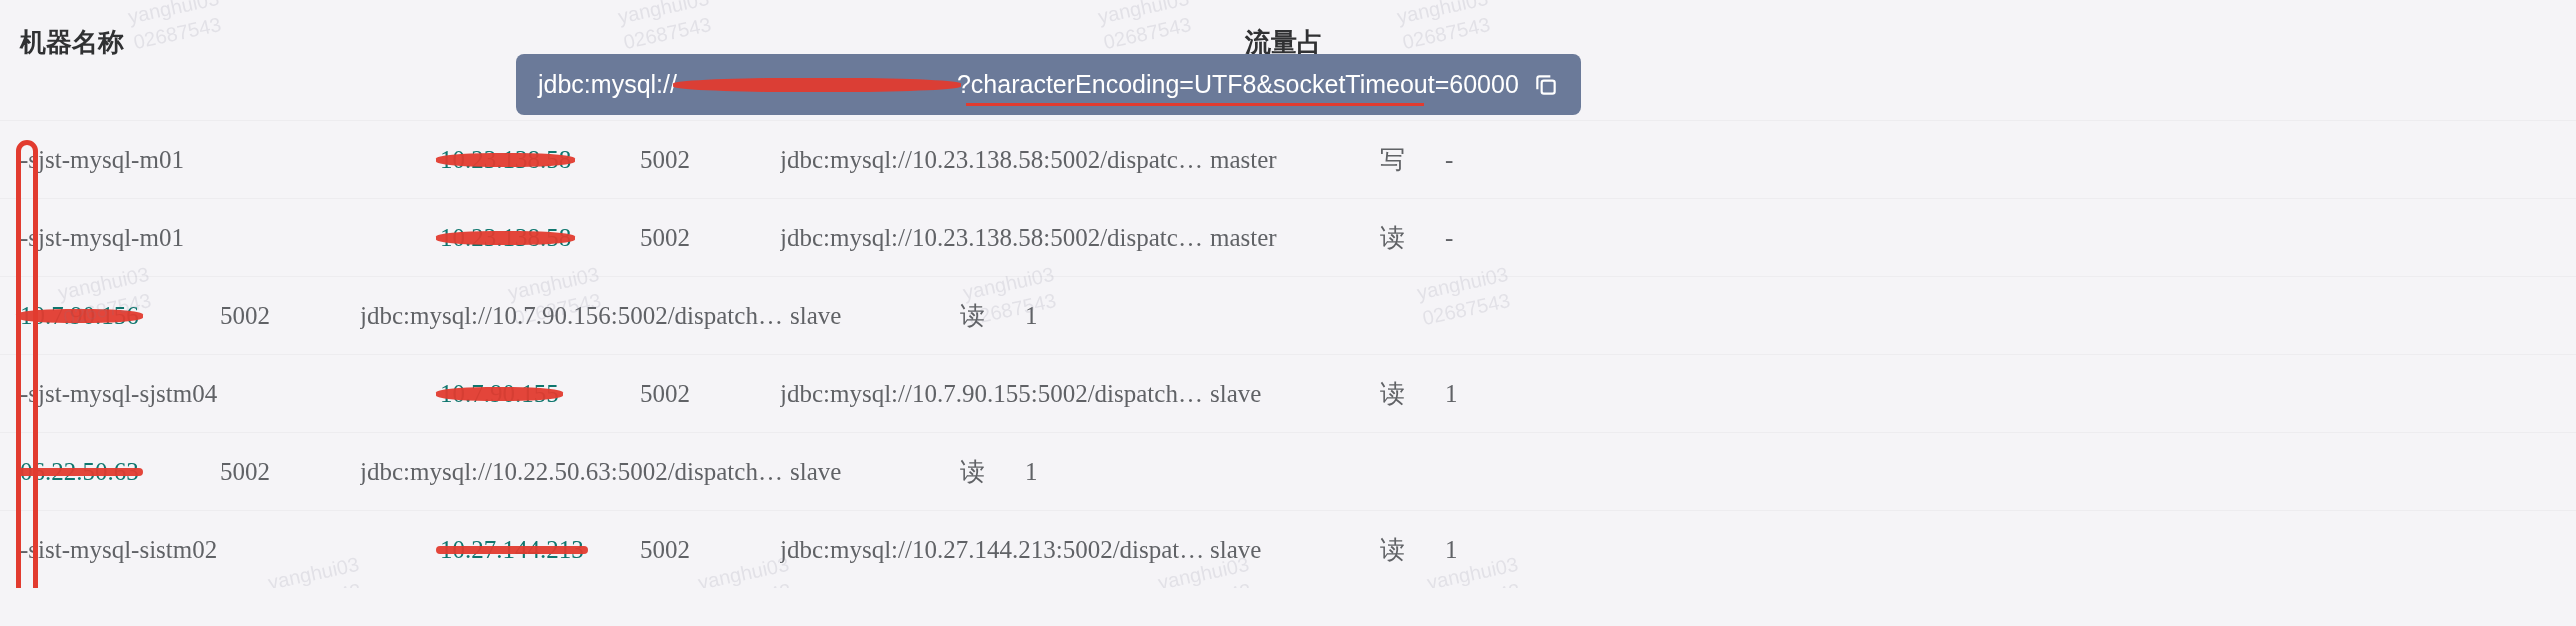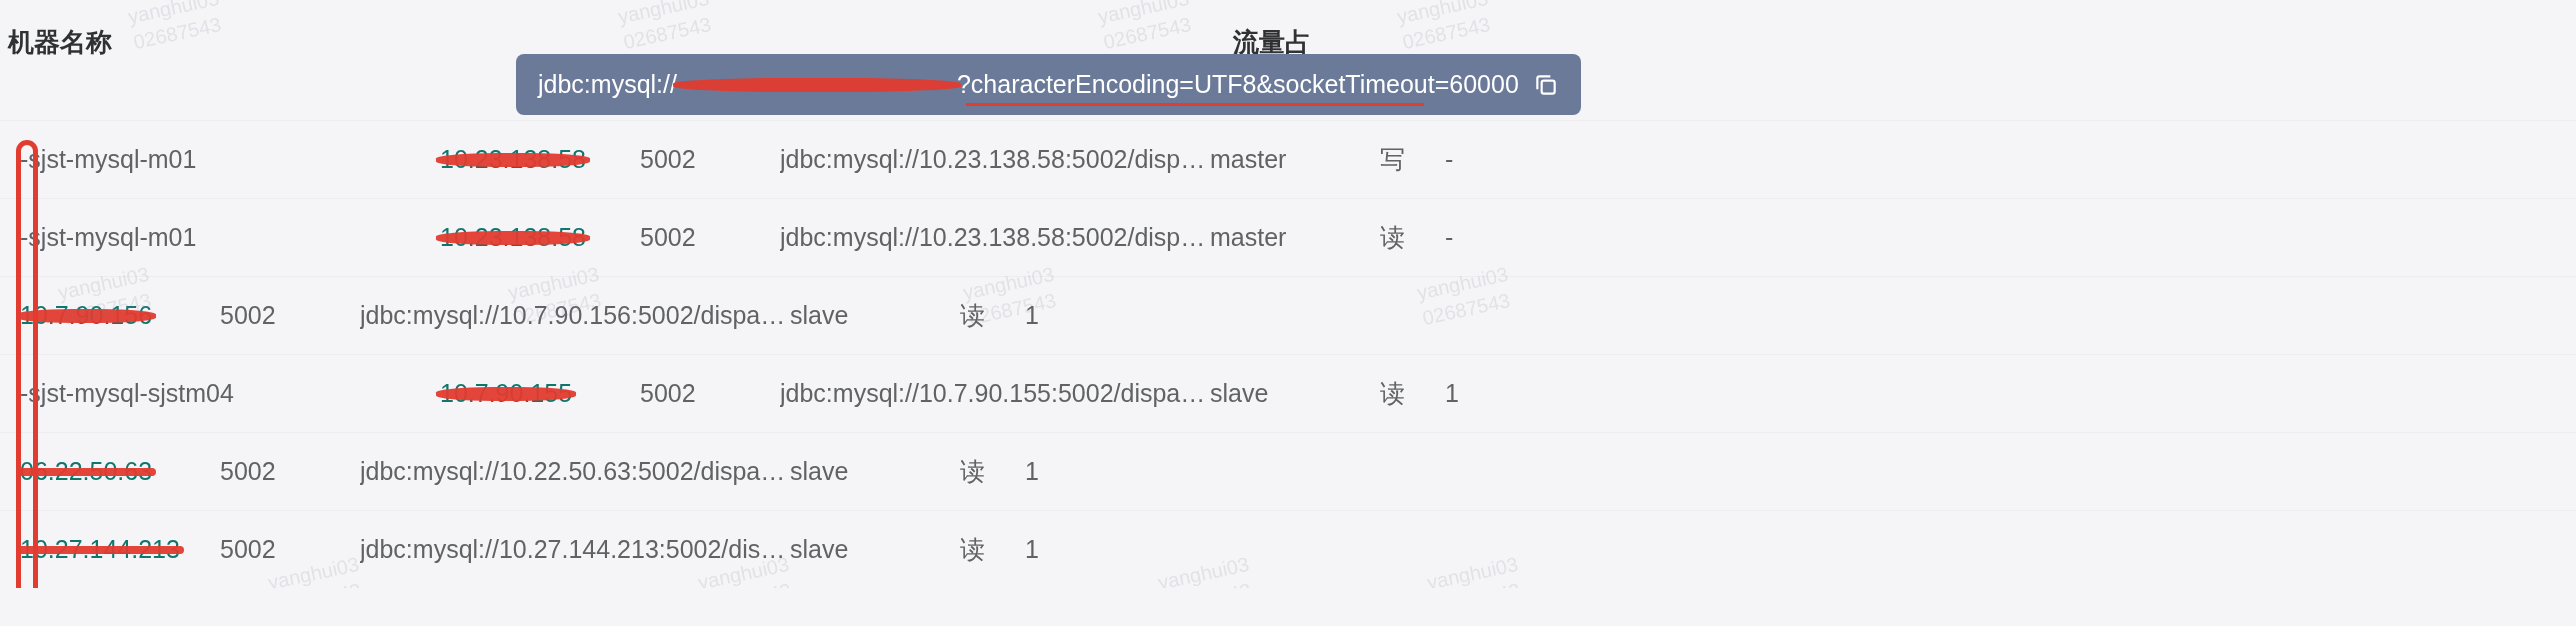--- a/index.html
+++ b/index.html
@@ -11,31 +11,32 @@
       width: 2576px;
       overflow: hidden;
       position: relative;
     }
     .table-container {
       width: 100%;
       background: #f5f4f7;
     }
     .table-header {
       display: flex;
-      padding: 25px 8px;
+      padding: 25px 20px;
       font-weight: 600;
       color: #303133;
       font-size: 26px;
     }
     .table-row {
       display: flex;
       padding: 22px 20px;
       align-items: center;
       border-top: 1px solid rgba(0,0,0,0.03);
       font-size: 25px;
+      font-family: Liberation Serif, serif;
     }
     .col-name { width: 420px; flex-shrink: 0; }
     .col-ip { width: 200px; flex-shrink: 0; }
     .col-port { width: 140px; flex-shrink: 0; }
     .col-url { width: 430px; flex-shrink: 0; white-space: nowrap; overflow: hidden; text-overflow: ellipsis; }
     .col-role { width: 130px; flex-shrink: 0; }
     .col-rw { width: 105px; flex-shrink: 0; text-align: center; }
     .col-ratio { width: 100px; flex-shrink: 0; text-align: left; }
     
     .tooltip {
@@ -159,20 +160,21 @@
   </div>
       <div class="table-row">
     <div class="col-ip"><span class="red-scribble thin">06.22.50.63</span></div>
     <div class="col-port">5002</div>
     <div class="col-url">jdbc:mysql://10.22.50.63:5002/dispatch_ce...</div>
     <div class="col-role">slave</div>
     <div class="col-rw">读</div>
     <div class="col-ratio">1</div>
   </div>
       <div class="table-row">
+    <div class="col-name"><span>-sist-mysql-sistm02</span></div>
     <div class="col-ip"><span class="red-scribble thin">10.27.144.213</span></div>
     <div class="col-port">5002</div>
     <div class="col-url">jdbc:mysql://10.27.144.213:5002/dispatch_c</div>
     <div class="col-role">slave</div>
     <div class="col-rw">读</div>
     <div class="col-ratio">1</div>
   </div>
     </div>
 
 </div>

